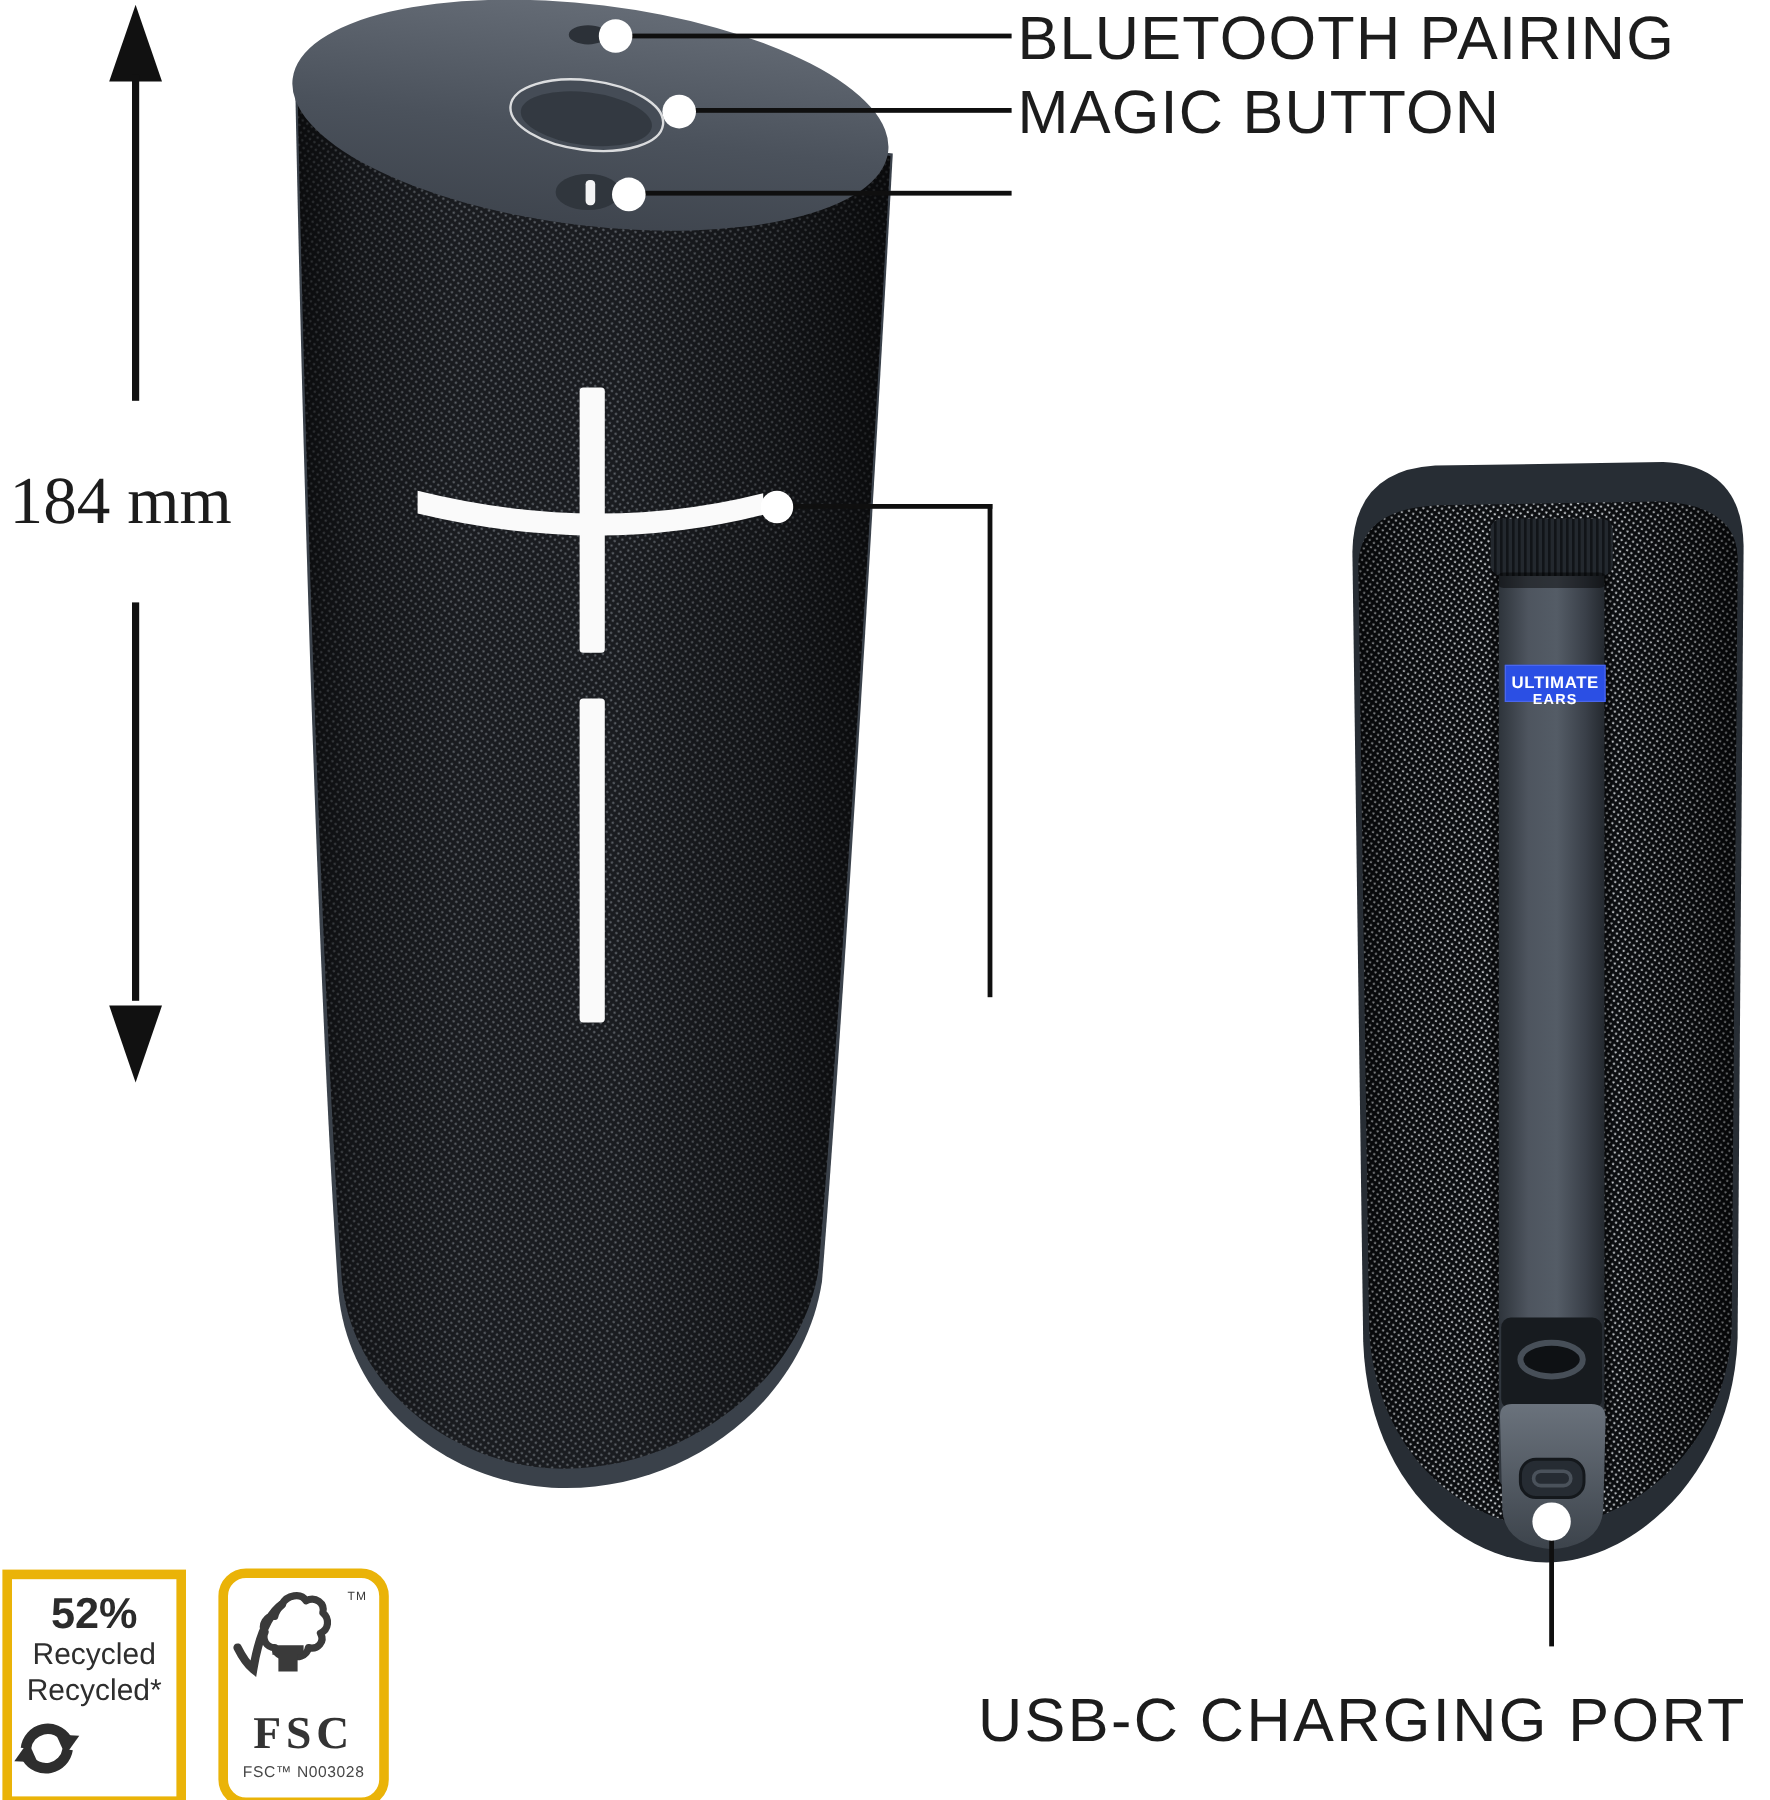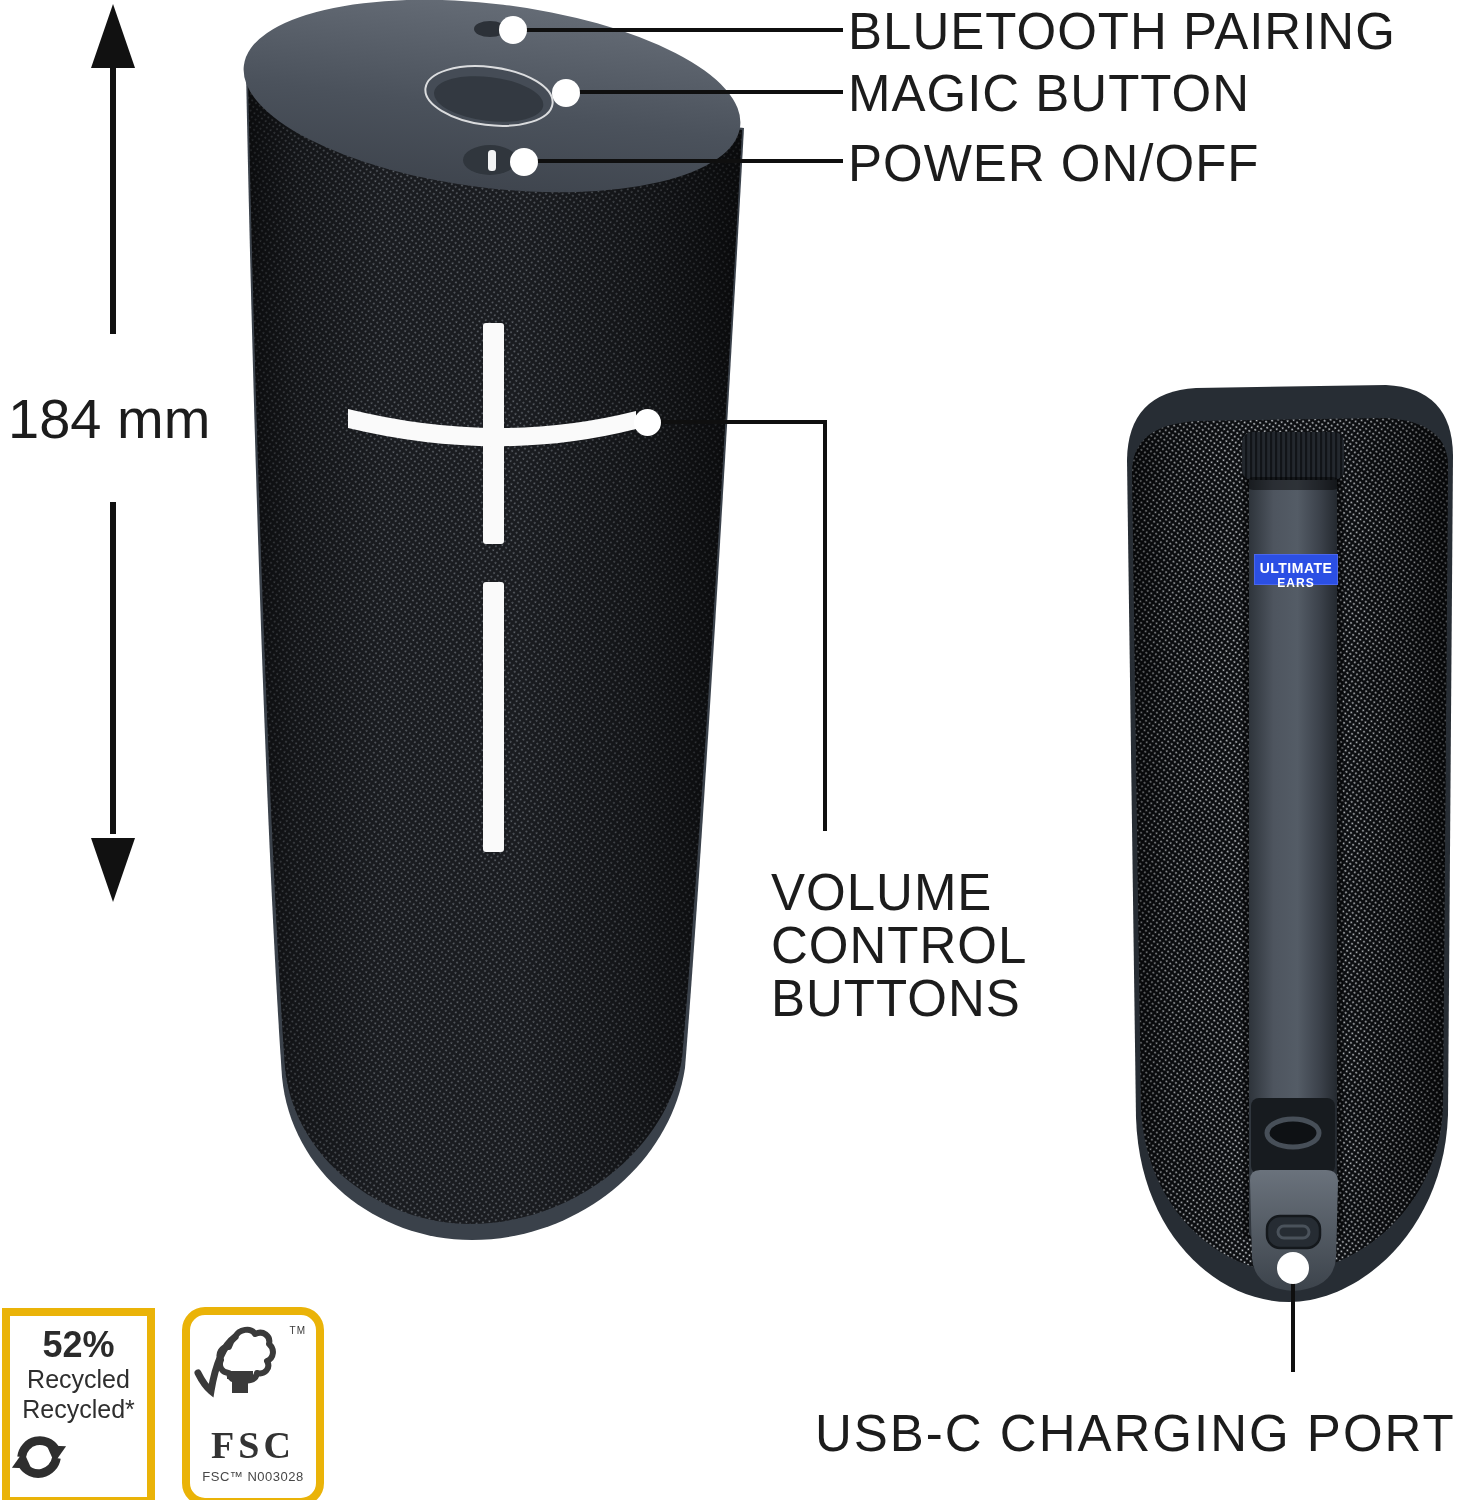--- a/index.html
+++ b/index.html
@@ -5,21 +5,21 @@
   html,body{margin:0;padding:0;background:#fff;}
   .canvas{position:relative;width:1475px;height:1500px;background:#ffffff;overflow:hidden;
           font-family:"Liberation Sans", sans-serif;color:#191919;}
   svg{display:block;}
   .illustration{position:absolute;left:0;top:0;z-index:1;}
   .callout-label{position:absolute;font-size:51px;font-weight:400;letter-spacing:1px;
                  white-space:nowrap;color:#1c1c1c;z-index:4;}
   #bt-label{left:848px;top:2px;}
   #magic-label{left:848px;top:64px;}
   #power-label{left:848px;top:134px;}
-  #dim-label{left:8px;top:386px;font-size:56px;letter-spacing:0;}
+  #dim-label{left:8px;top:386px;font-size:56px;letter-spacing:0;font-family:Liberation Serif, serif;}
   #volume-label{left:771px;top:866px;line-height:53px;}
   #usb-label{left:815px;top:1404px;letter-spacing:2px;}
   .cline{position:absolute;background:#0f0f0f;z-index:3;}
   #bt-line{left:523px;top:28px;width:320px;height:4px;}
   #magic-line{left:576px;top:90px;width:267px;height:4px;}
   #power-line{left:534px;top:159px;width:309px;height:4px;}
   #vol-line-h{left:652px;top:420px;width:175px;height:4px;}
   #vol-line-v{left:823px;top:420px;width:4px;height:411px;}
   #usb-line{left:1291px;top:1282px;width:4px;height:90px;}
   .cdot{position:absolute;background:#ffffff;border-radius:50%;z-index:5;}
@@ -153,27 +153,21 @@
   <div class="cline" id="usb-line"></div>
 
   <div class="cdot" id="bt-dot"></div>
   <div class="cdot" id="magic-dot"></div>
   <div class="cdot" id="power-dot"></div>
   <div class="cdot" id="vol-dot"></div>
   <div class="cdot" id="usb-dot"></div>
 
   <div class="callout-label" id="bt-label">BLUETOOTH PAIRING</div>
   <div class="callout-label" id="magic-label">MAGIC BUTTON</div>
-  <div class="callout-label" id="power-label">POWER ON/OFF</div>
   <div class="callout-label" id="dim-label">184 mm</div>
-  <div class="callout-label" id="volume-label">
-    <div>VOLUME</div>
-    <div>CONTROL</div>
-    <div>BUTTONS</div>
-  </div>
   <div class="callout-label" id="usb-label">USB-C CHARGING PORT</div>
 
   <div class="ue-label">
     <div class="l1">ULTIMATE</div>
     <div class="l2">EARS</div>
   </div>
 
   <div class="badge" id="badge-recycled">
     <div class="pct">52%</div>
     <div class="ln">Recycled</div>

